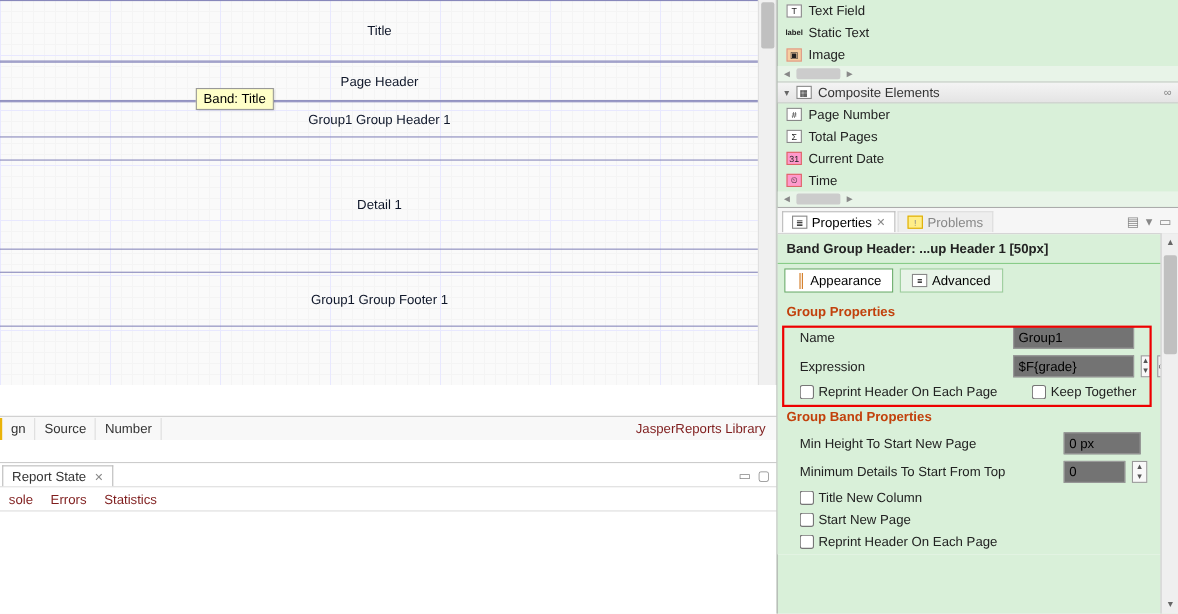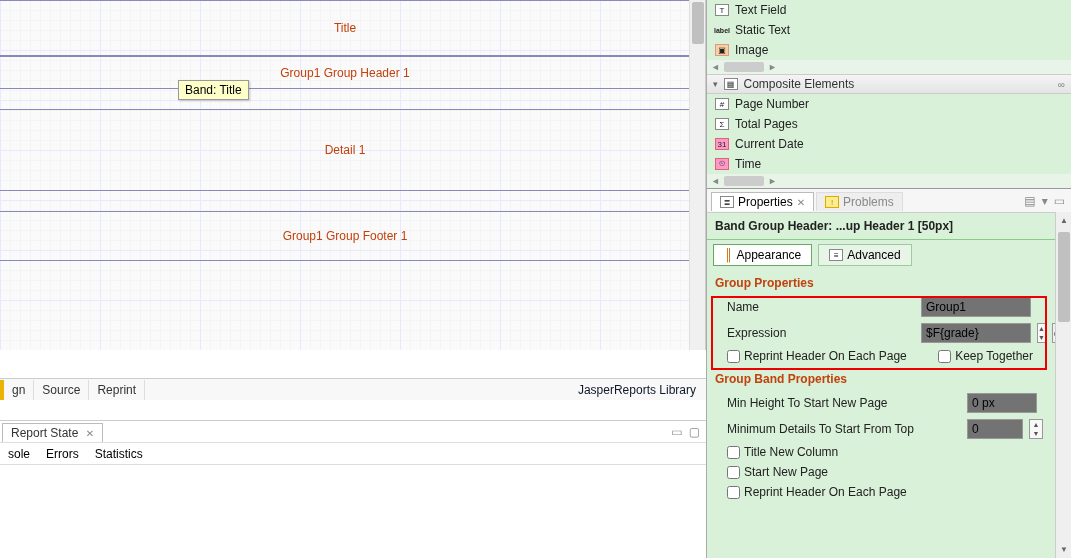--- a/index.html
+++ b/index.html
@@ -16,45 +16,45 @@
 .canvas { position: relative; width: 690px; height: 350px; background: #fafafa; }
 .canvas .grid { position: absolute; inset: 0; background-image:
   linear-gradient(#e8e8ff 1px, transparent 1px),
   linear-gradient(90deg, #e8e8ff 1px, transparent 1px);
   background-size: 100px 50px;
 }
 .canvas .gridfine { position:absolute; inset:0; background-image:
   linear-gradient(#f2f2f2 1px, transparent 1px),
   linear-gradient(90deg,#f2f2f2 1px, transparent 1px);
   background-size: 10px 10px; opacity:.7;}
-.band { position: relative; width: 100%; border-top: 1px solid #88b; border-bottom: 1px solid #88b; display: flex; align-items: center; justify-content: center; color: #c2410c; font-size: 16px; font-weight: 400; }
+.band { position: relative; width: 100%; border-top: 1px solid #88b; border-bottom: 1px solid #88b; display: flex; align-items: center; justify-content: center; color: #0f172a; font-size: 16px; font-weight: 400; }
 .band.title { height: 56px; }
 .band.pageheader { height: 36px; }
 .band.groupheader { height: 33px; }
 .band.blank { height: 20px; border:none; }
 .band.detail { height: 82px; }
 .band.blank2 { height: 20px; border:none;}
 .band.groupfooter { height: 50px; }
 
 .tooltip { position: absolute; left: 178px; top: 80px; background: #ffffc8; border: 1px solid #999; padding: 2px 6px; font-size: 12px; color: #000; box-shadow: 1px 1px 2px rgba(0,0,0,.2); }
 
 
 .tabrow { position: absolute; left: 0; top: 378px; width: 706px; height: 22px; background: #f8f8f8; border-top: 1px solid #ccc; display: flex; align-items: center; }
 .tabrow .tab { padding: 3px 8px; border-right: 1px solid #ddd; color: #333; cursor: pointer; }
-.tabrow .tab.first { border-left: 4px solid #eab308; }
-.tabrow .right { margin-left: auto; padding-right: 10px; color: #0f172a; }
+.tabrow .tab.first { border-left: 2px solid #eab308; }
+.tabrow .right { margin-left: auto; padding-right: 10px; color: #7f1d1d; }
 
 
 .lower { position: absolute; left: 0; top: 420px; width: 706px; height: 156px; background: #fff; border-top: 1px solid #ccc; }
 .lower .tabbar { height: 22px; display: flex; align-items: center; padding-left: 2px; border-bottom: 1px solid #ddd; }
 .lower .tabbar .vtab { padding: 2px 8px; border: 1px solid #bbb; border-bottom: none; background: #fff; color: #333; position: relative; top: 1px; }
 .lower .tabbar .close-x { margin-left: 4px; color: #888; font-size: 10px; cursor:pointer;}
 .lower .tabbar .controls { margin-left: auto; display:flex; gap:6px; padding-right:6px; color:#888;}
 .lower .subtabs { height: 22px; display: flex; align-items: center; border-bottom: 1px solid #ddd; }
-.lower .subtabs .stab { padding: 3px 8px; color: #000000; cursor:pointer;}
+.lower .subtabs .stab { padding: 3px 8px; color: #7f1d1d; cursor:pointer;}
 .lower .body { flex: 1; background: #fff; }
 
 
 .right-panel { position: absolute; left: 706px; top: 0; width: 365px; height: 558px; background: #d9f0d9; border-left: 1px solid #aaa; }
 
 .palette { position: relative; width: 100%; }
 .palette .item { display: flex; align-items: center; gap: 6px; padding: 3px 6px 3px 28px; color: #222; cursor:pointer;}
 .palette .item .ico { width: 14px; height: 12px; display:inline-flex; align-items:center; justify-content:center; font-size:10px; position:absolute; margin-left:-20px;}
 .palette .section { display:flex; align-items:center; background: linear-gradient(#f4f4f4,#e4e4e4); border-top:1px solid #ccc; border-bottom:1px solid #ccc; padding:2px 6px; color:#333; gap:6px;}
 .palette .section .chev { font-size:9px; color:#666;}
@@ -105,20 +105,23 @@
 <body>
 
 <div class="editor-area">
   <div class="canvas-scroll">
     <div class="canvas">
       <div class="gridfine"></div>
       <div class="grid"></div>
       <div class="band title">
           <span>Title</span>
         </div>
+      <div class="band pageheader">
+          <span>Page Header</span>
+        </div>
       <div class="band groupheader">
           <span>Group1 Group Header 1</span>
         </div>
       <div class="band blank"></div>
       <div class="band detail">
           <span>Detail 1</span>
         </div>
       <div class="band blank2"></div>
       <div class="band groupfooter">
           <span>Group1 Group Footer 1</span>
@@ -127,21 +130,21 @@
     <div class="tooltip">Band: Title</div>
     <div class="vscrollbar">
       <span class="arrow up">▲</span>
       <div class="thumb"></div>
     </div>
   </div>
 
   <div class="tabrow">
     <div class="tab first">gn</div>
     <div class="tab">Source</div>
-    <div class="tab">Reprint</div>
+    <div class="tab">Number</div>
     <div class="right">JasperReports Library</div>
   </div>
 
   <div class="lower">
     <div class="tabbar">
       <div class="vtab">
         <span>Report State</span>
         <span class="close-x">✕</span>
       </div>
       <div class="controls">

